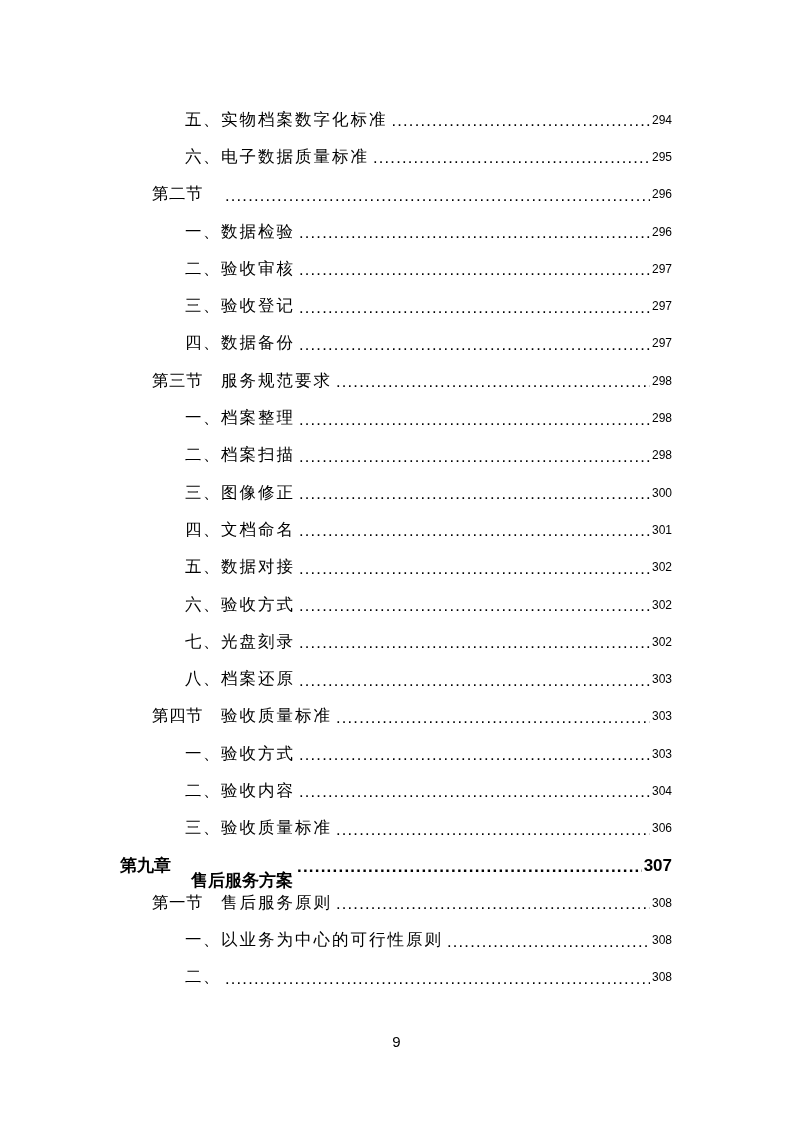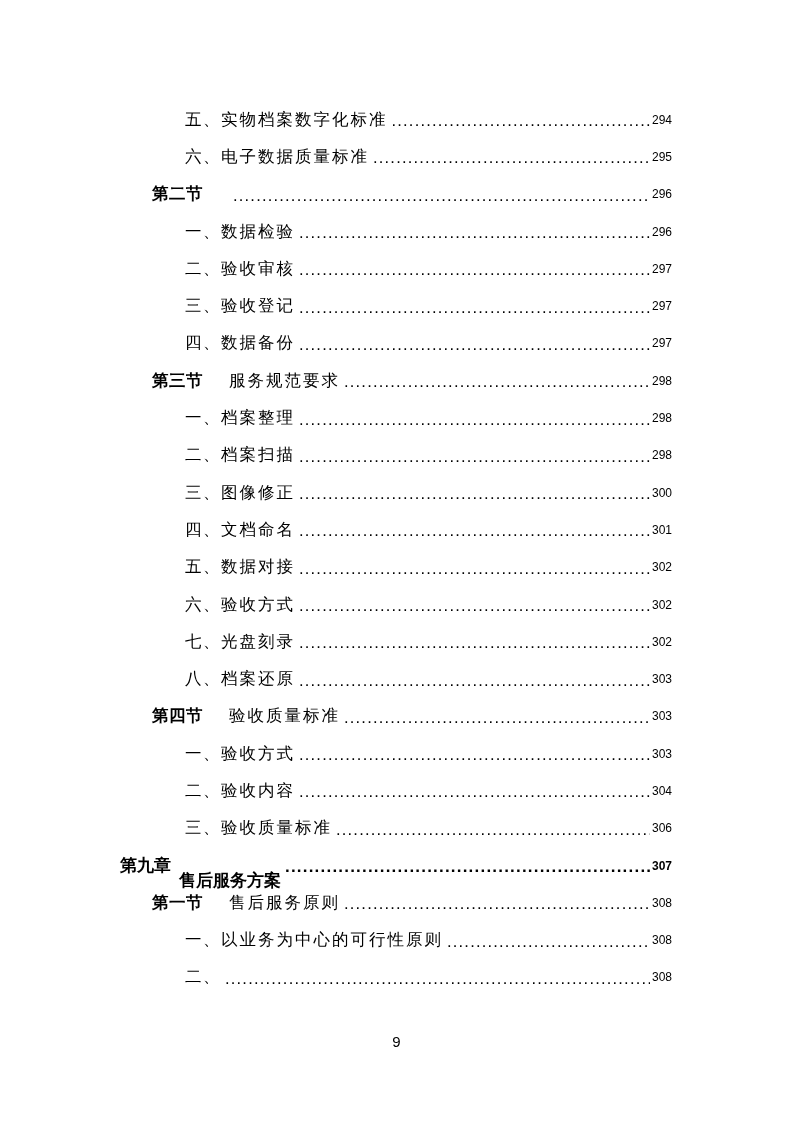--- a/index.html
+++ b/index.html
@@ -5,30 +5,30 @@
   html, body { margin: 0; padding: 0; background: #ffffff; }
   body { width: 793px; height: 1122px; position: relative; overflow: hidden;
          font-family: "DejaVu Sans", "Liberation Sans", sans-serif; color: #000; }
   .toc { position: absolute; left: 0; top: 101px; width: 793px; }
   .entry { position: relative; height: 37.3px; display: flex; align-items: center;
            box-sizing: border-box; padding-right: 121px; font-size: 16.5px; }
   .entry.lv1 { padding-left: 120px; font-weight: bold; font-size: 17px; }
   .entry.lv2 { padding-left: 152px; }
   .entry.lv3 { padding-left: 185px; }
   .entry .prefix { white-space: nowrap; letter-spacing: 1.5px; }
-  .entry.lv2 .prefix { margin-right: 26px; letter-spacing: 0.5px; font-weight: bold; }
-  .entry.lv1 .prefix { margin-right: 8px; letter-spacing: 0; text-align: center; }
+  .entry.lv2 .prefix { margin-right: 18px; letter-spacing: 0.5px; }
+  .entry.lv1 .prefix { margin-right: 20px; letter-spacing: 0; text-align: center; }
   .entry .title { white-space: nowrap; letter-spacing: 2px; }
   .entry.lv1 .title { letter-spacing: 0; margin-top: 29px; }
   .entry .leader { flex: 1; overflow: hidden; white-space: nowrap; margin: 0 2px 0 4px;
                    font-family: "Liberation Sans", sans-serif; letter-spacing: 1.2px;
                    position: relative; top: 1px; }
   .entry .leader::after { content: "........................................................................................................................................................"; }
   .entry .page { white-space: nowrap; font-family: "Liberation Sans", sans-serif; font-size: 12px; }
-  .entry.lv1 .page { font-weight: bold; font-size: 12px; }
+  .entry.lv1 .page { font-weight: bold; font-size: 17px; }
   .footer { position: absolute; top: 1033px; left: 0; width: 793px; text-align: center;
             font-family: "Liberation Sans", sans-serif; font-size: 15px; }
 </style>
 </head>
 <body>
 
 <div class="toc">
     <div class="entry lv3">
       <span class="prefix">五、</span>
       <span class="title">实物档案数字化标准</span>

